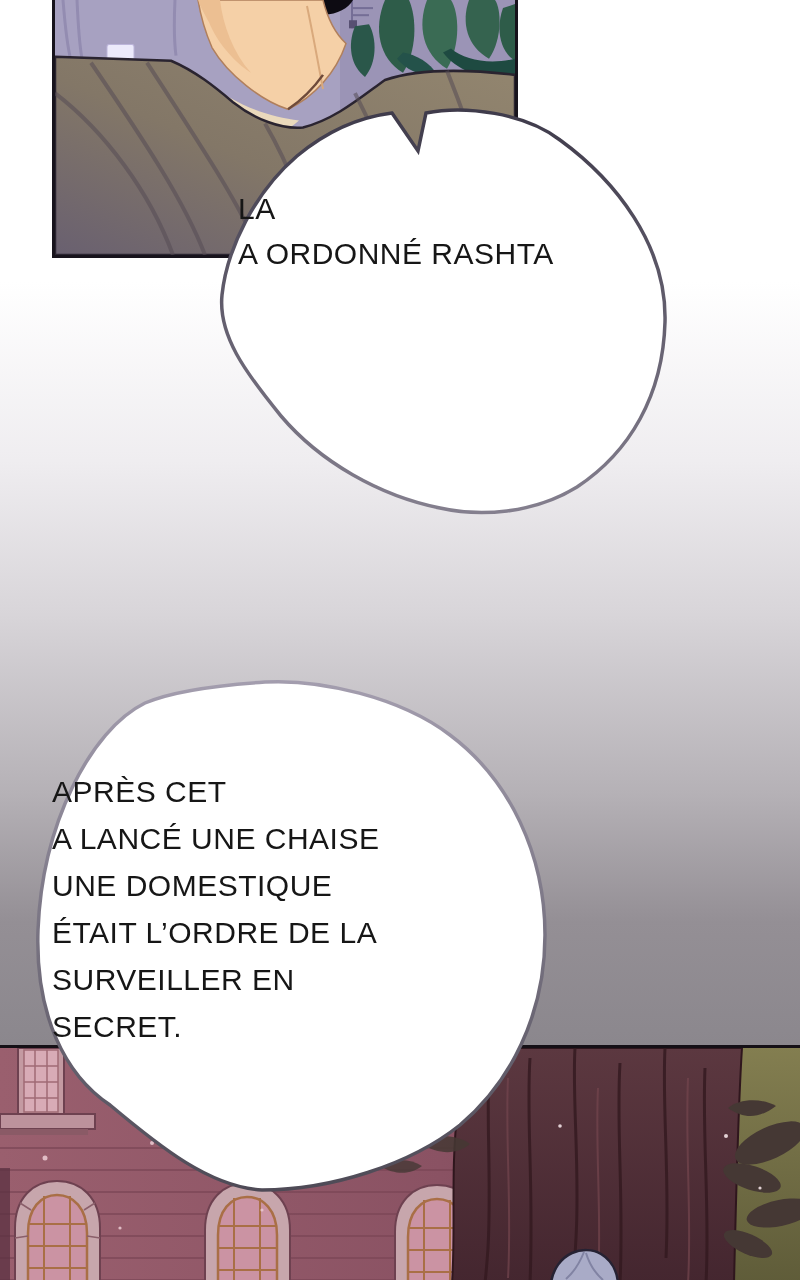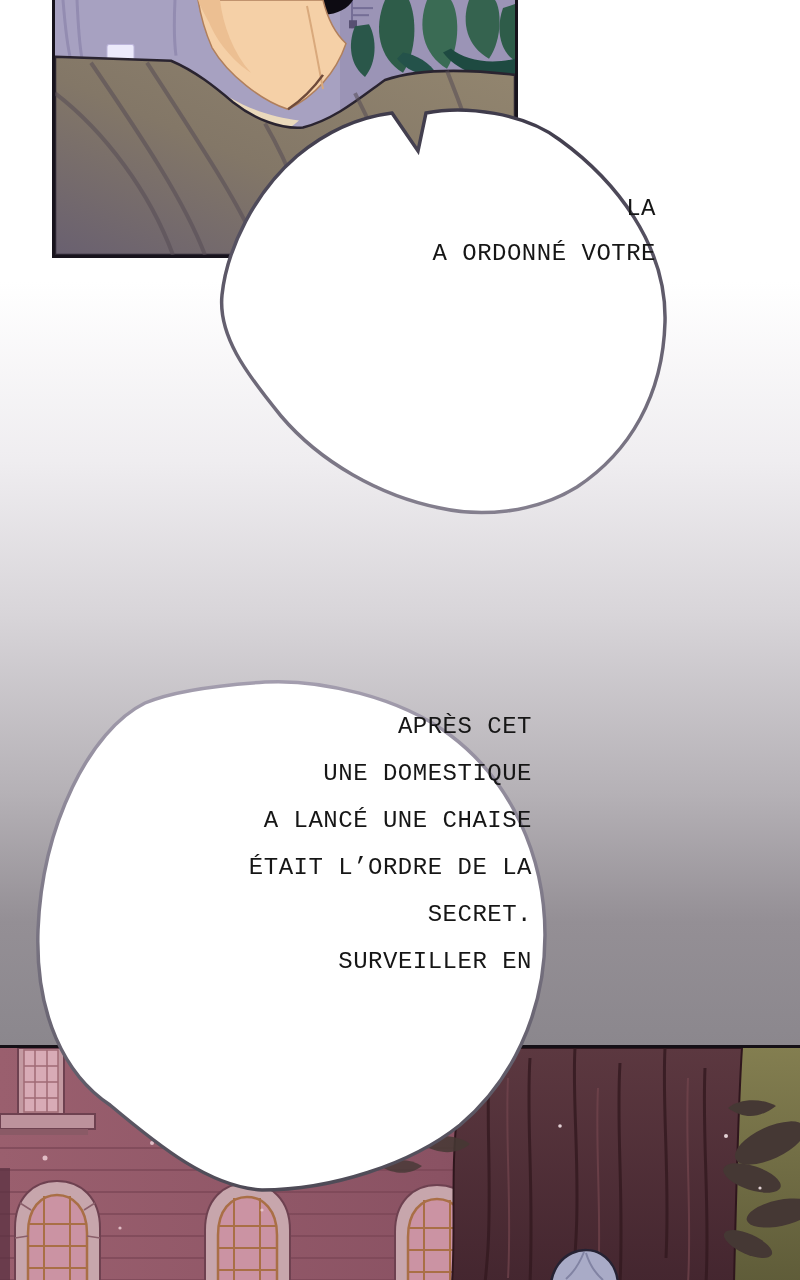--- a/index.html
+++ b/index.html
@@ -20,27 +20,27 @@
   
   .scene-bottom{
     position:absolute;left:0;top:1045px;width:800px;height:235px;
     border-top:3px solid #151016;box-sizing:content-box;background:#7e4b5c;
   }
   .scene-bottom svg{display:block;width:100%;height:100%;}
   
   .bubble{position:absolute;}
   .bubble svg{display:block;width:100%;height:100%;overflow:visible;}
   .bubble-text{
-    position:absolute;text-align:right;color:#161616;
-    font-size:24px;line-height:45px;letter-spacing:.5px;
-    font-family:Liberation Mono, monospace;
+    position:absolute;text-align:left;color:#161616;
+    font-size:30px;line-height:45px;letter-spacing:.5px;
+    font-family:Liberation Sans, sans-serif;
   }
   .bubble-text sup{font-size:.55em;vertical-align:.5em;letter-spacing:0;}
   .bt1{left:238px;top:186px;width:418px;}
-  .bt2{left:52px;top:703px;width:480px;line-height:47px;}
+  .bt2{left:52px;top:768px;width:480px;line-height:47px;}
 </style>
 </head>
 <body>
 
 <div class="page">
 
   <div class="panel-top">
     <svg viewBox="0 0 460 252" preserveAspectRatio="none">
       <defs>
         <linearGradient id="cloakGrad" x1="1" y1="0" x2="0" y2="1">
@@ -236,21 +236,21 @@
                C448,295 415,352 362,387
                C318,414 265,417 225,408
                C165,396 105,362 66,316
                C30,272 3,235 7,195
                C12,148 40,92 82,56
                C112,31 145,17 177,13 Z" fill="#ffffff" stroke="url(#b1grad)" stroke-width="3.5"></path>
     </svg>
   </div>
   <div class="bubble-text bt1">
       <div class="line">LA</div>
-      <div class="line">A ORDONNÉ VOTRE</div>
+      <div class="line">A ORDONNÉ RASHTA</div>
     </div>
 
   <div class="bubble" style="left:30px;top:675px;width:520px;height:520px;">
     <svg viewBox="0 0 520 520">
       <defs>
         <linearGradient id="b2grad" x1="0" y1="0" x2="0" y2="1">
           <stop offset="0" stop-color="#a39dae"></stop>
           <stop offset="1" stop-color="#4e4a56"></stop>
         </linearGradient>
       </defs>
@@ -260,20 +260,20 @@
                C5,340 35,400 80,430
                C130,472 180,512 232,515
                C300,515 380,490 430,450
                C480,408 515,340 515,260
                C515,180 480,105 420,60
                C370,22 290,4 235,7 Z" fill="#ffffff" stroke="url(#b2grad)" stroke-width="3.5"></path>
     </svg>
   </div>
   <div class="bubble-text bt2">
       <div class="line">APRÈS CET</div>
+      <div class="line">A LANCÉ UNE CHAISE</div>
       <div class="line">UNE DOMESTIQUE</div>
-      <div class="line">A LANCÉ UNE CHAISE</div>
       <div class="line">ÉTAIT L’ORDRE DE LA</div>
+      <div class="line">SURVEILLER EN</div>
       <div class="line">SECRET.</div>
-      <div class="line">SURVEILLER EN</div>
     </div>
 
 </div>
 
 </body></html>

